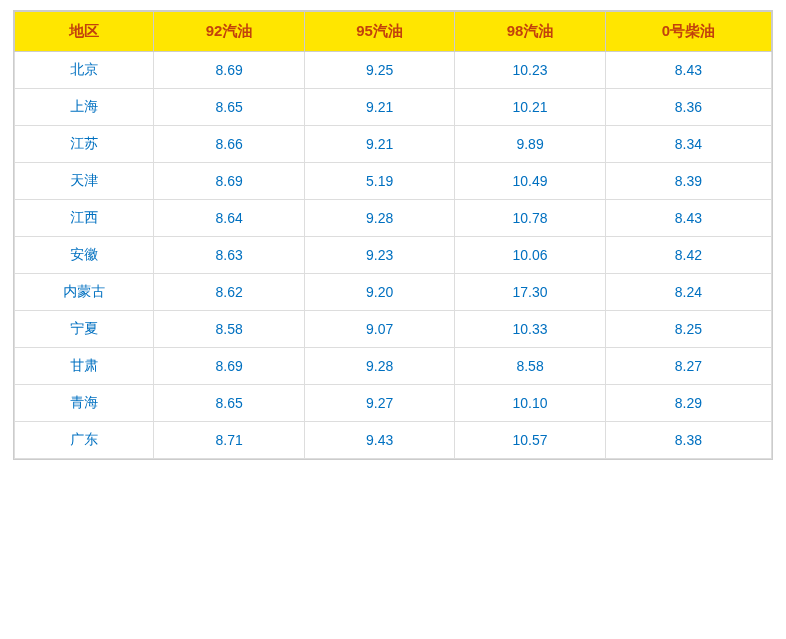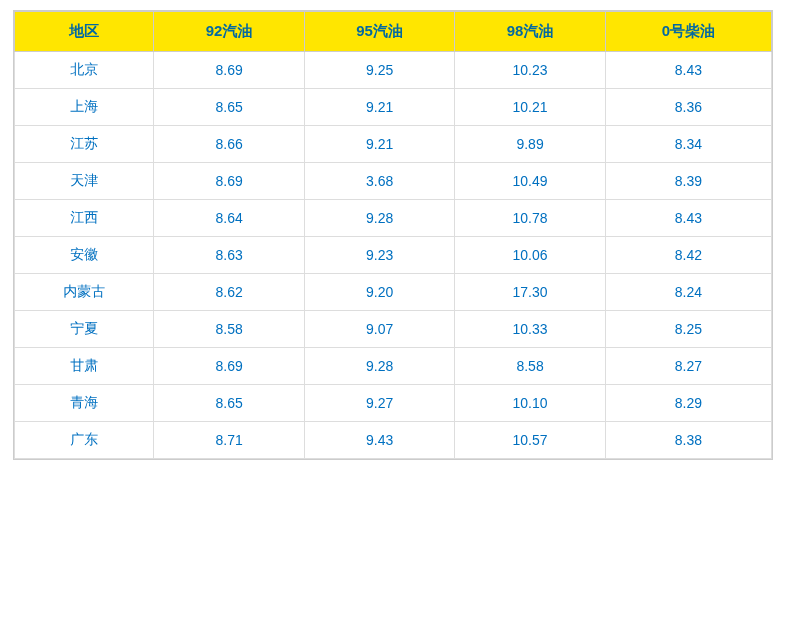--- a/index.html
+++ b/index.html
@@ -21,21 +21,21 @@
     .table-wrapper {
       width: 760px;
       border: 1px solid #ccc;
     }
     table {
       width: 100%;
       border-collapse: collapse;
     }
     thead tr th {
       background-color: #FFE600;
-      color: #0369a1;
+      color: #c2410c;
       font-weight: bold;
       text-align: center;
       padding: 10px 8px;
       border: 1px solid #ccc;
       font-size: 15px;
     }
     tbody tr td {
       text-align: center;
       padding: 9px 8px;
       border: 1px solid #ddd;
@@ -88,21 +88,21 @@
         <tr>
           <td>江苏</td>
           <td>8.66</td>
           <td>9.21</td>
           <td>9.89</td>
           <td>8.34</td>
         </tr>
         <tr>
           <td>天津</td>
           <td>8.69</td>
-          <td>3.68</td>
+          <td>5.19</td>
           <td>10.49</td>
           <td>8.39</td>
         </tr>
         <tr>
           <td>江西</td>
           <td>8.64</td>
           <td>9.28</td>
           <td>10.78</td>
           <td>8.43</td>
         </tr>

